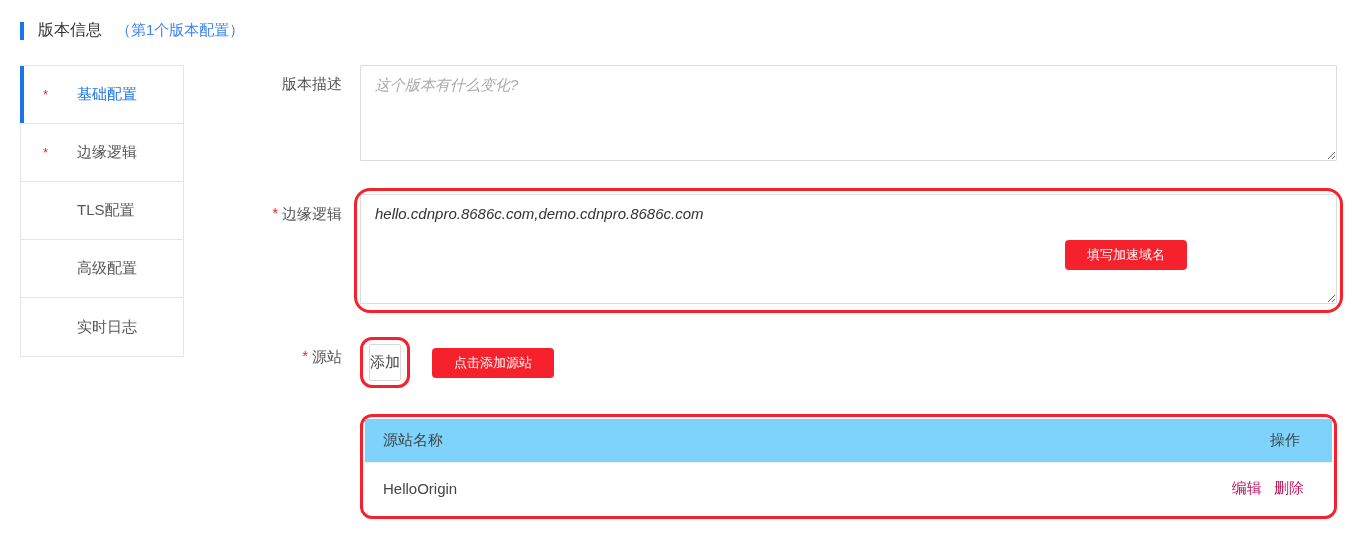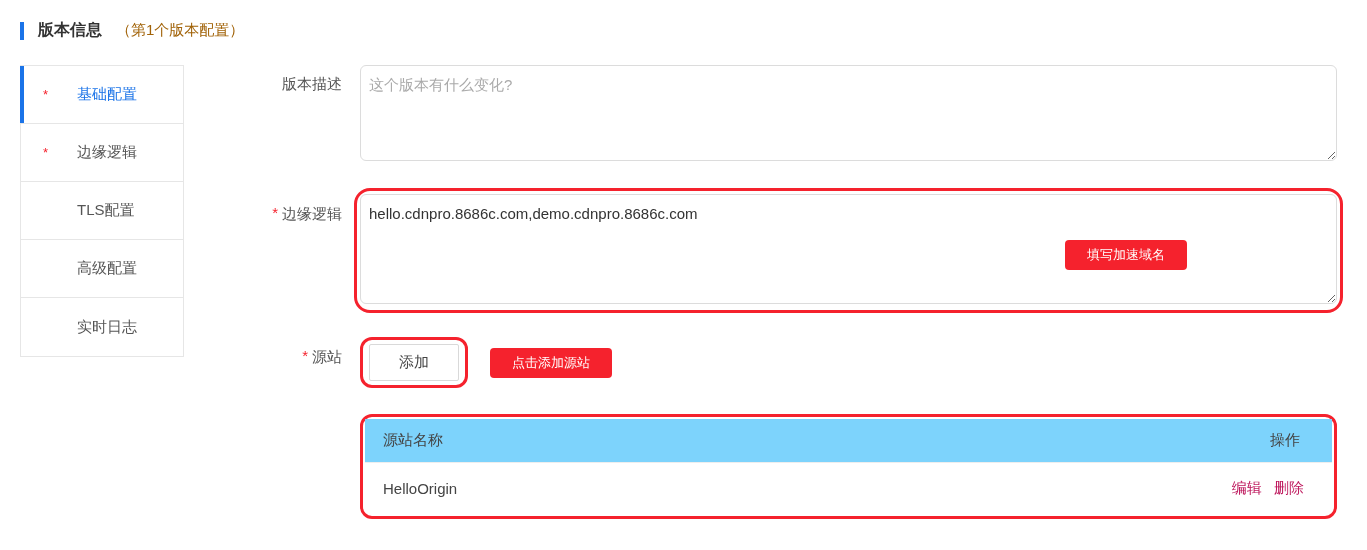--- a/index.html
+++ b/index.html
@@ -15,22 +15,22 @@
       display: flex;
       align-items: center;
       gap: 14px;
       margin-bottom: 24px;
     }
     .header-bar {
       width: 4px;
       height: 18px;
       background: #1a73e8;
     }
-    .header-title { font-size: 16px; color: #333; font-weight: bold; }
-    .header-sub { font-size: 15px; color: #a16207; }
+    .header-title { font-size: 16px; color: #333; }
+    .header-sub { font-size: 15px; color: #3b82f6; }
     .main {
       display: flex;
       align-items: flex-start;
       gap: 56px;
     }
     .sidebar {
       width: 164px;
       border: 1px solid #e6e6e6;
     }
     .sidebar-item {
@@ -84,42 +84,43 @@
       vertical-align: 1px;
     }
     .form-control {
       flex: 1;
       position: relative;
     }
     textarea.input {
       width: 100%;
       min-height: 96px;
       border: 1px solid #dcdcdc;
-      border-radius: 6px;
-      padding: 10px 8px;
+      border-radius: 1px;
+      padding: 10px 14px;
       font-size: 15px;
       font-family: inherit;
       resize: vertical;
       outline: none;
       color: #333;
+      font-style: italic;
     }
     textarea.input::placeholder { color: #aaa; }
     .highlight-box {
       outline: 3px solid #f5222d;
       outline-offset: 3px;
       border-radius: 10px;
     }
     .highlight-rounded {
       border: 3px solid #f5222d;
       border-radius: 12px;
       padding: 4px 6px;
     }
     .btn {
       display: inline-block;
-      padding: 8px 29px;
+      padding: 8px 0;
       border: 1px solid #d9d9d9;
       border-radius: 2px;
       background: #fff;
       font-size: 15px;
       color: #444;
       cursor: pointer;
     }
     .callout {
       display: inline-flex;
       align-items: center;

